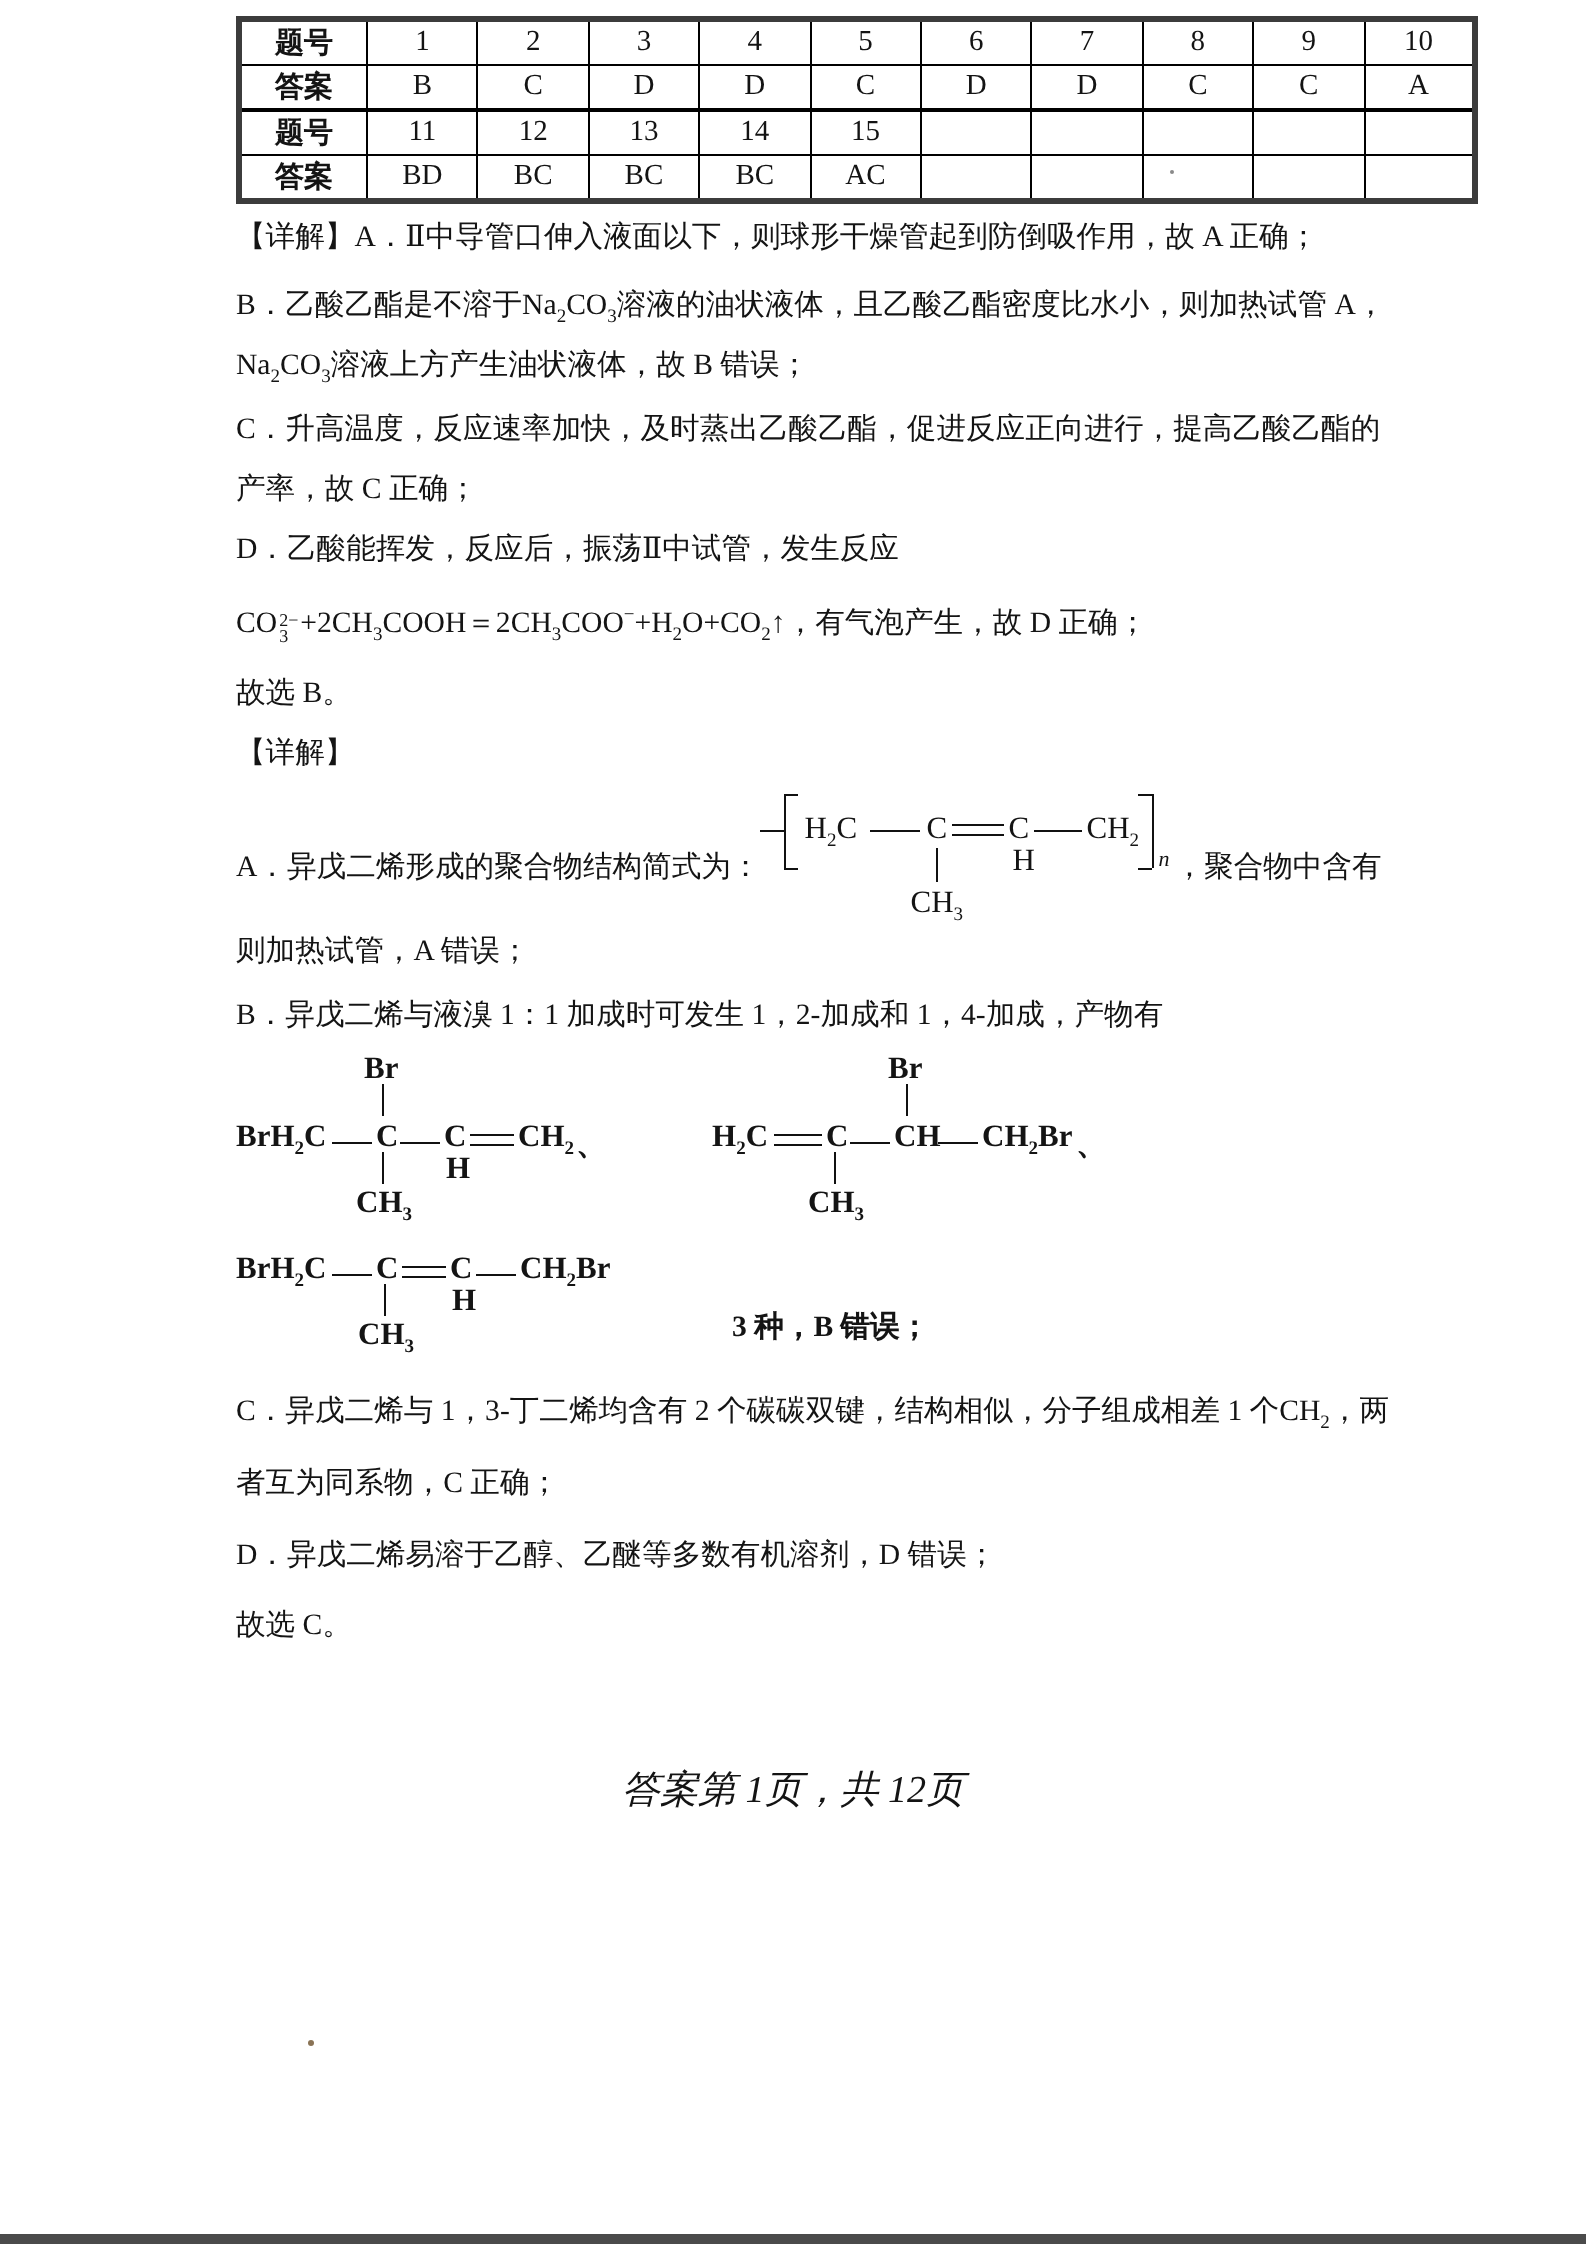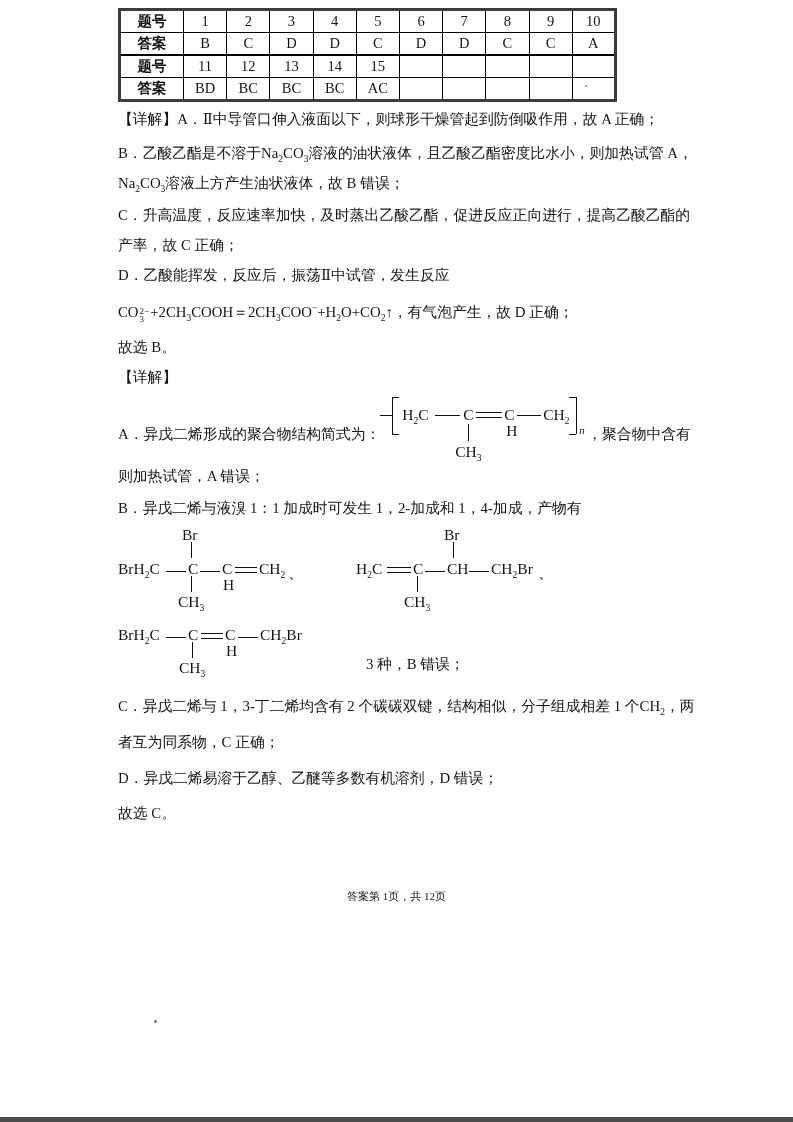--- a/index.html
+++ b/index.html
@@ -1,42 +1,42 @@
 <!DOCTYPE html>
 <html><head>
 <meta charset="utf-8">
 <style>
   html,body{margin:0;padding:0;background:#e8e8e8;}
   .page{position:relative;width:793px;height:1122px;margin:0 auto;background:#ffffff;overflow:hidden;
         color:#141414;font-family:"Liberation Serif","DejaVu Serif",serif;}
   .content{position:absolute;left:118px;top:0;width:557px;}
   .title{margin-top:86px;height:22px;line-height:22px;text-align:center;font-weight:bold;font-size:16px;}
   
-  table.ans{border-collapse:collapse;width:499px;table-layout:fixed;margin-top:8px;border:3px solid #3c3c3c;}
+  table.ans{border-collapse:collapse;width:621px;table-layout:fixed;margin-top:8px;border:3px solid #3c3c3c;}
   table.ans td{border:1.6px solid #000;height:21px;text-align:center;font-size:14.5px;padding:0;overflow:hidden;}
   table.ans td.hd{font-weight:bold;}
   table.ans tr.sep td{border-top:2.4px solid #000;}
   
   .line{font-size:14.8px;line-height:30px;height:30px;white-space:nowrap;}
   .sb{font-size:9.5px;vertical-align:-4px;}
   .sp{font-size:9.5px;vertical-align:6px;}
   .stk{display:inline-block;font-size:9px;line-height:8.5px;vertical-align:-5px;text-align:left;margin:0 1px;}
   .stk .t{display:block;}
   
   .chem{position:relative;display:inline-block;flex:none;}
   .atom{position:absolute;font-size:15.5px;line-height:18px;white-space:nowrap;}
   .bond{position:absolute;border-top:1.5px solid #111;}
   .dbl{position:absolute;height:3.5px;border-top:1.5px solid #111;border-bottom:1.5px solid #111;}
   .vb{position:absolute;border-left:1.5px solid #111;}
   .nsub{position:absolute;font-size:11px;font-style:italic;}
   .row12{display:flex;align-items:flex-start;margin-top:-5px;}
   .row12 .t12{font-size:14.8px;line-height:30px;margin-top:32px;white-space:nowrap;}
-  .rowstr{display:flex;align-items:flex-start;}
+  .rowstr{display:flex;align-items:flex-start;font-weight:bold;}
   .cap16{font-size:14.8px;line-height:30px;margin-top:23px;margin-left:58px;white-space:nowrap;}
-  .footer{margin-top:53px;height:30px;line-height:30px;text-align:center;font-size:11px;}
+  .footer{margin-top:53px;height:30px;line-height:30px;text-align:center;font-size:19px;font-style:italic;}
   .speck{position:absolute;border-radius:50%;}
   .bottombar{position:absolute;left:0;right:0;bottom:0;height:5px;background:#4b4b4b;}
 </style>
 </head>
 <body>
 
 <div class="page">
   <div class="speck" style="left:585px;top:85px;width:2px;height:2px;background:#8a8a8a;"></div>
   <div class="speck" style="left:154px;top:1020px;width:3px;height:3px;background:#8a7355;"></div>
 

